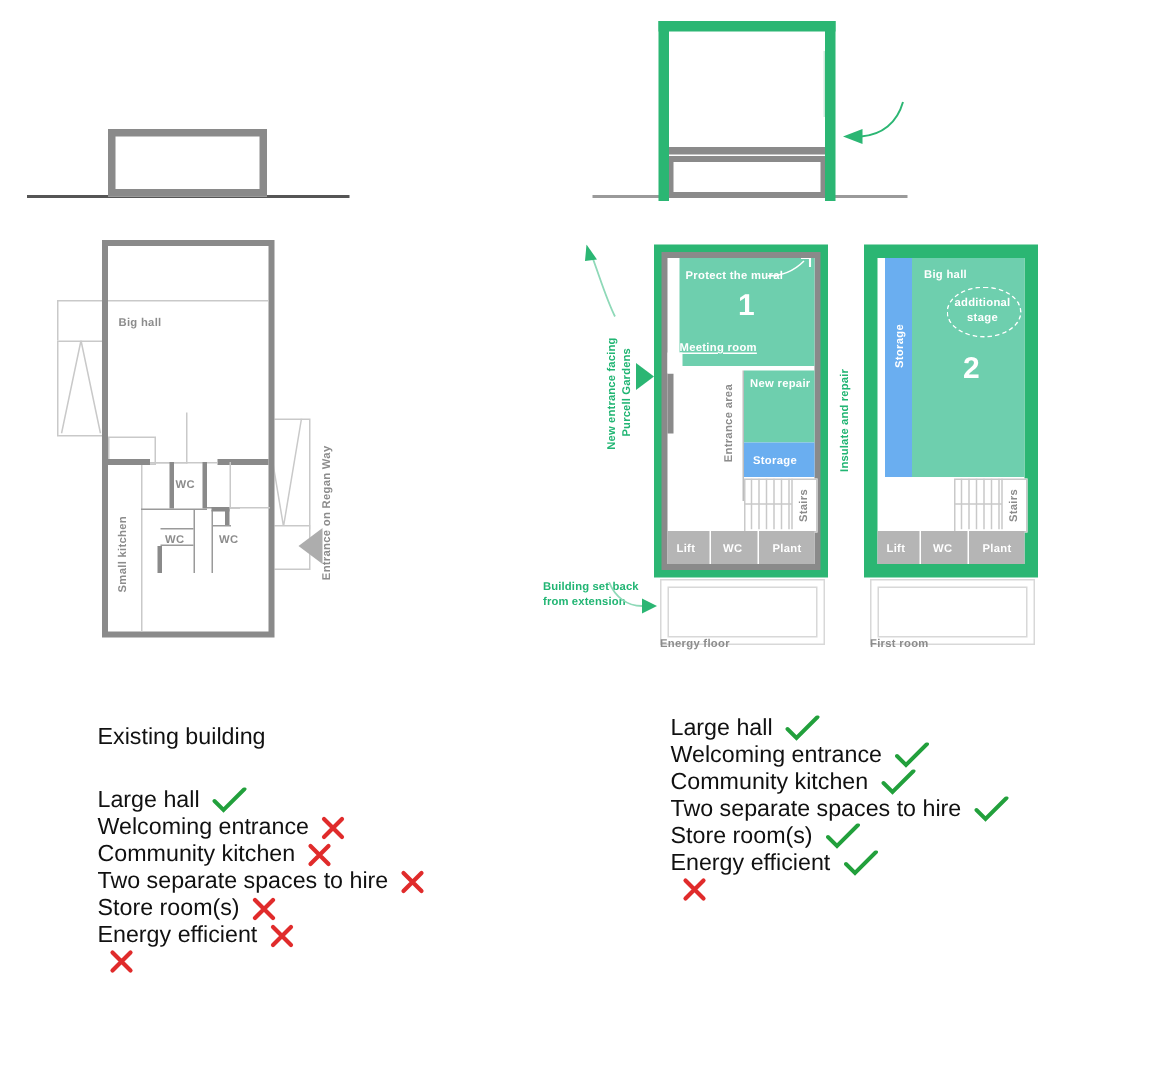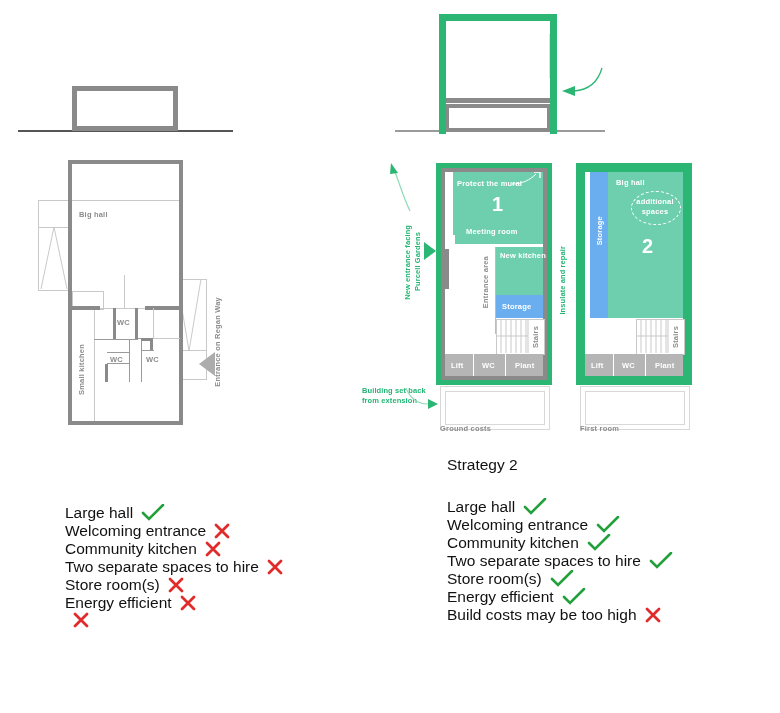--- a/index.html
+++ b/index.html
@@ -113,24 +113,24 @@
 
   <div class="abs" style="left:9px;top:9px;width:98px;height:204px;background:#ffffff;"></div>
 
   <div class="abs teal" style="left:17px;top:9px;width:90px;height:72px;"></div>
   <div class="abs plan-label-w" style="left:21px;top:16px;">Protect the mural</div>
   <svg class="abs" style="left:76px;top:9px;" width="32" height="16">
     <path d="M0 12 C10 12 18 8 24 2" stroke="#ffffff" fill="none" stroke-width="1"></path>
     <path d="M22 0 L28 0 L28 6" stroke="#ffffff" fill="none" stroke-width="1.4"></path>
   </svg>
   <div class="abs" style="left:56px;top:30px;color:#fff;font-size:20px;font-weight:bold;">1</div>
-  <div class="abs plan-label-w" style="left:30px;top:64px;">Meeting room</div>
+  <div class="abs plan-label-w" style="left:17px;top:64px;text-decoration:underline;">Meeting room</div>
 
   <div class="abs teal" style="left:60px;top:84px;width:47px;height:48px;"></div>
-  <div class="abs plan-label-w" style="left:64px;top:88px;">New kitchen</div>
+  <div class="abs plan-label-w" style="left:64px;top:88px;">New repair</div>
 
   <div class="abs blue" style="left:60px;top:132px;width:47px;height:23px;"></div>
   <div class="abs plan-label-w" style="left:66px;top:139px;">Storage</div>
 
   <div class="abs" style="left:59px;top:84px;width:1px;height:87px;background:#bdbdbd;"></div>
   <div class="abs plan-label vert" style="left:45px;top:93px;">Entrance area</div>
   <div class="abs gray-wall" style="left:9px;top:86px;width:4px;height:40px;"></div>
   <div class="abs" style="left:9px;top:72px;width:10px;height:14px;background:#ffffff;"></div>
 
   <div class="abs thin" style="left:60px;top:156px;width:47px;height:34px;background:#fff;"></div>
@@ -145,21 +145,21 @@
 
   <div class="abs greyfill" style="left:9px;top:191px;width:98px;height:22px;"></div>
   <div class="abs" style="left:37px;top:191px;width:1px;height:22px;background:#fff;"></div>
   <div class="abs" style="left:69px;top:191px;width:1px;height:22px;background:#fff;"></div>
   <div class="abs plan-label-w" style="left:15px;top:198px;">Lift</div>
   <div class="abs plan-label-w" style="left:46px;top:198px;">WC</div>
   <div class="abs plan-label-w" style="left:79px;top:198px;">Plant</div>
 
   <div class="abs ghost" style="left:4px;top:223px;width:108px;height:42px;background:#fff;"></div>
   <div class="abs ghost" style="left:9px;top:228px;width:98px;height:32px;background:#fff;"></div>
-  <div class="abs plan-label" style="left:4px;top:261px;">Ground costs</div>
+  <div class="abs plan-label" style="left:4px;top:261px;">Energy floor</div>
 </div>
 
 <svg class="abs" style="left:388px;top:163px;" width="26" height="50">
   <path d="M22 48 C16 36 12 22 6 6" stroke="#8fd9b8" fill="none" stroke-width="1.2"></path>
   <path d="M3 0 L10 10 L2 11 Z" fill="#2bb673"></path>
 </svg>
 <div class="abs green-note vert" style="left:403px;top:225px;">
   <span>New entrance facing</span>
 </div>
 <div class="abs green-note vert" style="left:413px;top:232px;">
@@ -184,21 +184,21 @@
 
   <div class="abs greenband" style="left:0px;top:0px;width:116px;height:222px;"></div>
   <div class="abs" style="left:9px;top:9px;width:98px;height:204px;background:#ffffff;"></div>
 
   <div class="abs teal" style="left:32px;top:9px;width:75px;height:146px;"></div>
   <div class="abs plan-label-w" style="left:40px;top:15px;">Big hall</div>
 
   <div class="abs" style="left:55px;top:28px;width:48px;height:32px;border:1px dashed #ffffff;border-radius:50%;"></div>
   <div class="abs plan-label-w" style="left:57px;top:34px;width:44px;text-align:center;line-height:1.3;">
     <div>additional</div>
-    <div>spaces</div>
+    <div>stage</div>
   </div>
 
   <div class="abs" style="left:66px;top:72px;color:#fff;font-size:20px;font-weight:bold;">2</div>
 
   <div class="abs blue" style="left:14px;top:9px;width:18px;height:146px;"></div>
   <div class="abs plan-label-w vert" style="left:19px;top:53px;">Storage</div>
 
   <div class="abs thin" style="left:60px;top:156px;width:47px;height:34px;background:#fff;"></div>
   <svg class="abs" style="left:60px;top:156px;" width="47" height="34">
     <g stroke="#c9c9c9" stroke-width="1" fill="none">
@@ -215,20 +215,21 @@
   <div class="abs plan-label-w" style="left:15px;top:198px;">Lift</div>
   <div class="abs plan-label-w" style="left:46px;top:198px;">WC</div>
   <div class="abs plan-label-w" style="left:79px;top:198px;">Plant</div>
 
   <div class="abs ghost" style="left:4px;top:223px;width:108px;height:42px;background:#fff;"></div>
   <div class="abs ghost" style="left:9px;top:228px;width:98px;height:32px;background:#fff;"></div>
   <div class="abs plan-label" style="left:4px;top:261px;">First room</div>
 </div>
 
 <div class="abs" style="left:65px;top:482px;width:330px;">
+  <div class="list-title">Existing building</div>
   <div style="margin-top:22px;" id="left-list">
       <div class="list-row">
         <span>Large hall</span>
         <span class="mk">
           <svg width="24" height="18" viewBox="0 0 24 18">
             <path d="M2 9 L8 15 L22 1" stroke="#22a03c" stroke-width="2.6" fill="none" stroke-linecap="round"></path>
           </svg>
         </span>
       </div>
       <div class="list-row">
@@ -275,21 +276,20 @@
         <span class="mk">
           <svg width="16" height="16" viewBox="0 0 16 16">
             <path d="M2 2 L14 14 M14 2 L2 14" stroke="#e02b2b" stroke-width="2.8" fill="none" stroke-linecap="round"></path>
           </svg>
         </span>
       </div>
     </div>
 </div>
 
 <div class="abs" style="left:447px;top:455px;width:330px;">
-  <div class="list-title">Strategy 2</div>
   <div style="margin-top:22px;" id="right-list">
       <div class="list-row">
         <span>Large hall</span>
         <span class="mk">
           <svg width="24" height="18" viewBox="0 0 24 18">
             <path d="M2 9 L8 15 L22 1" stroke="#22a03c" stroke-width="2.6" fill="none" stroke-linecap="round"></path>
           </svg>
         </span>
       </div>
       <div class="list-row">
@@ -326,21 +326,20 @@
       </div>
       <div class="list-row">
         <span>Energy efficient</span>
         <span class="mk">
           <svg width="24" height="18" viewBox="0 0 24 18">
             <path d="M2 9 L8 15 L22 1" stroke="#22a03c" stroke-width="2.6" fill="none" stroke-linecap="round"></path>
           </svg>
         </span>
       </div>
       <div class="list-row">
-        <span>Build costs may be too high</span>
         <span class="mk">
           <svg width="16" height="16" viewBox="0 0 16 16">
             <path d="M2 2 L14 14 M14 2 L2 14" stroke="#e02b2b" stroke-width="2.8" fill="none" stroke-linecap="round"></path>
           </svg>
         </span>
       </div>
     </div>
 </div>
 
 </body></html>

